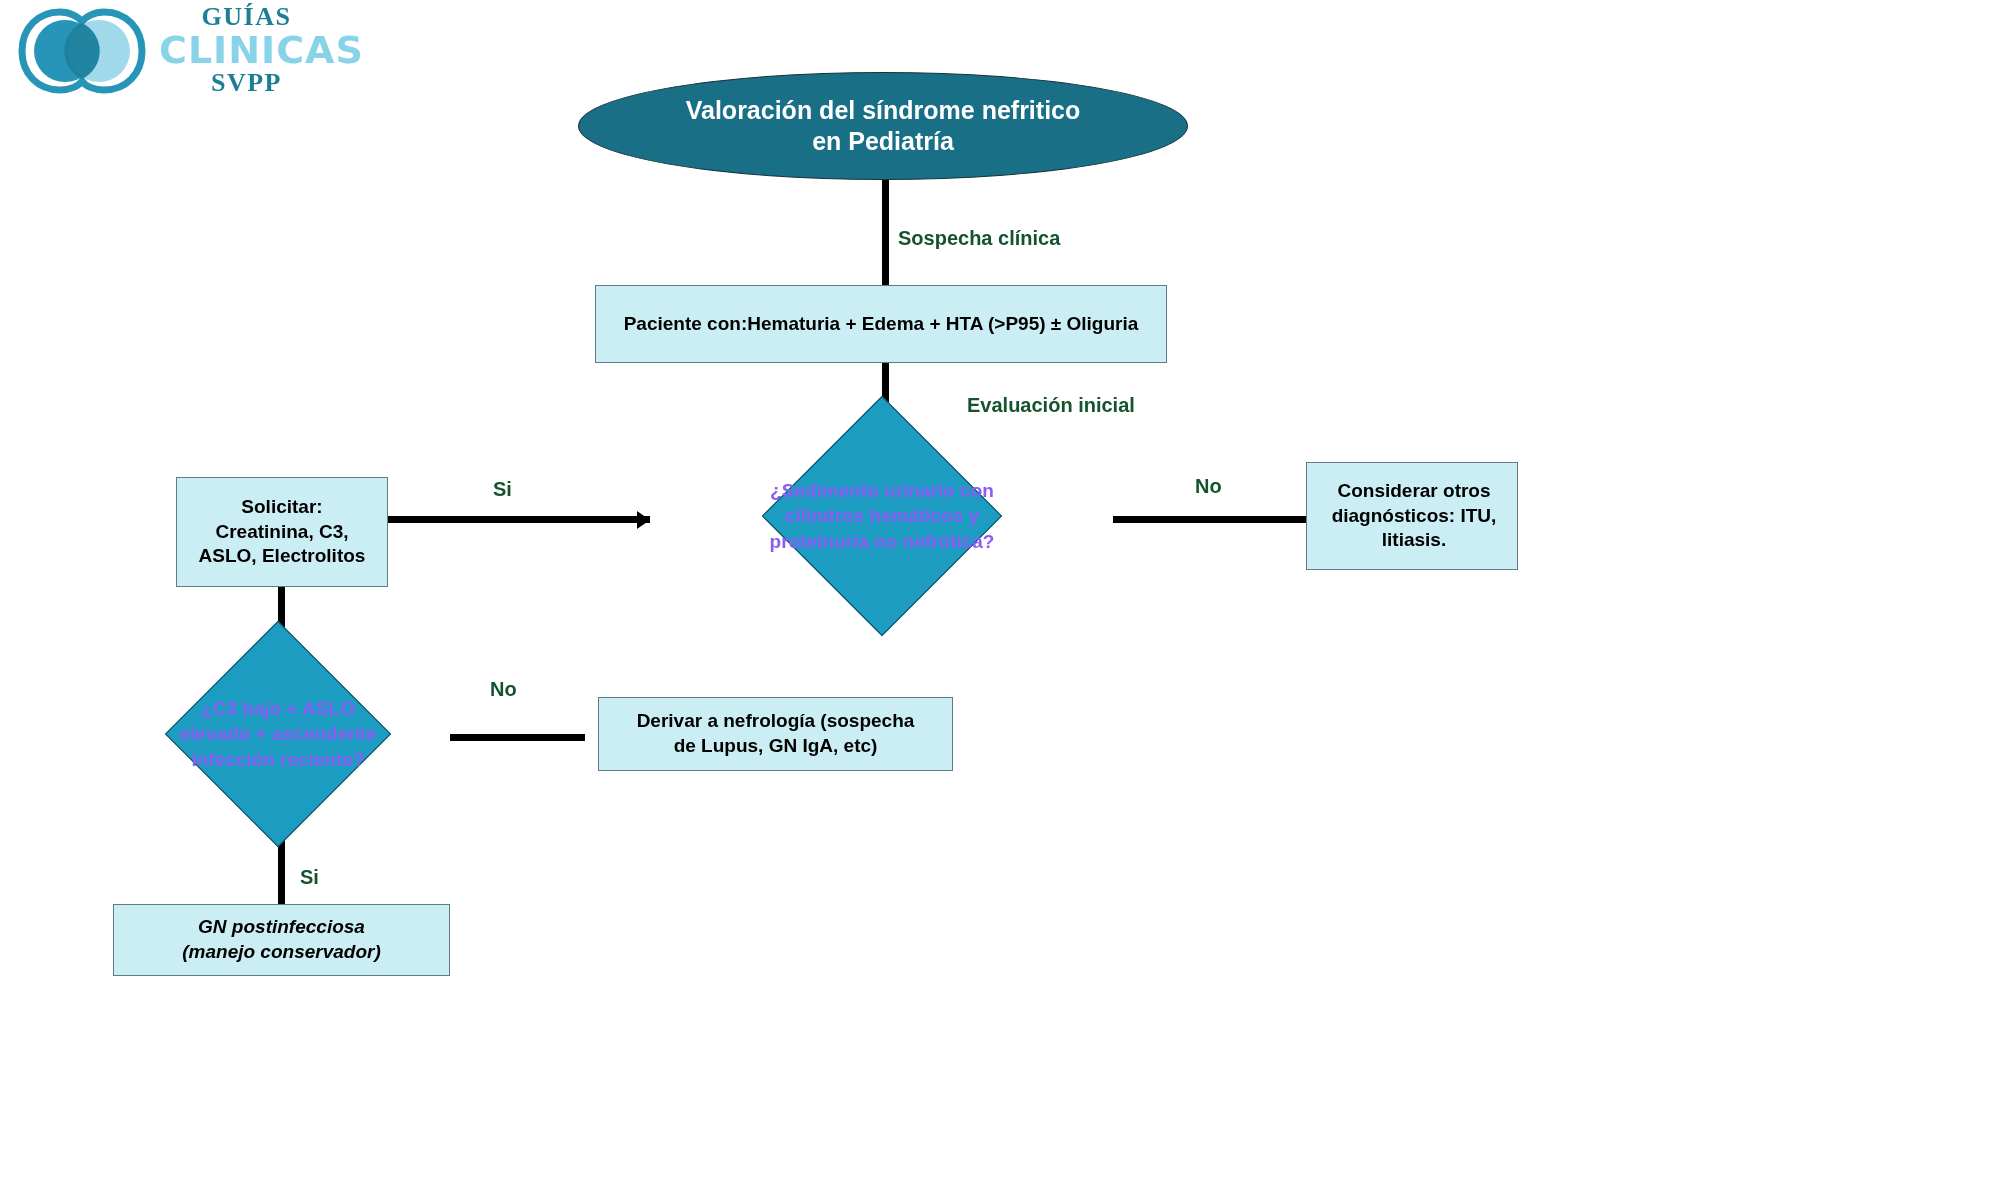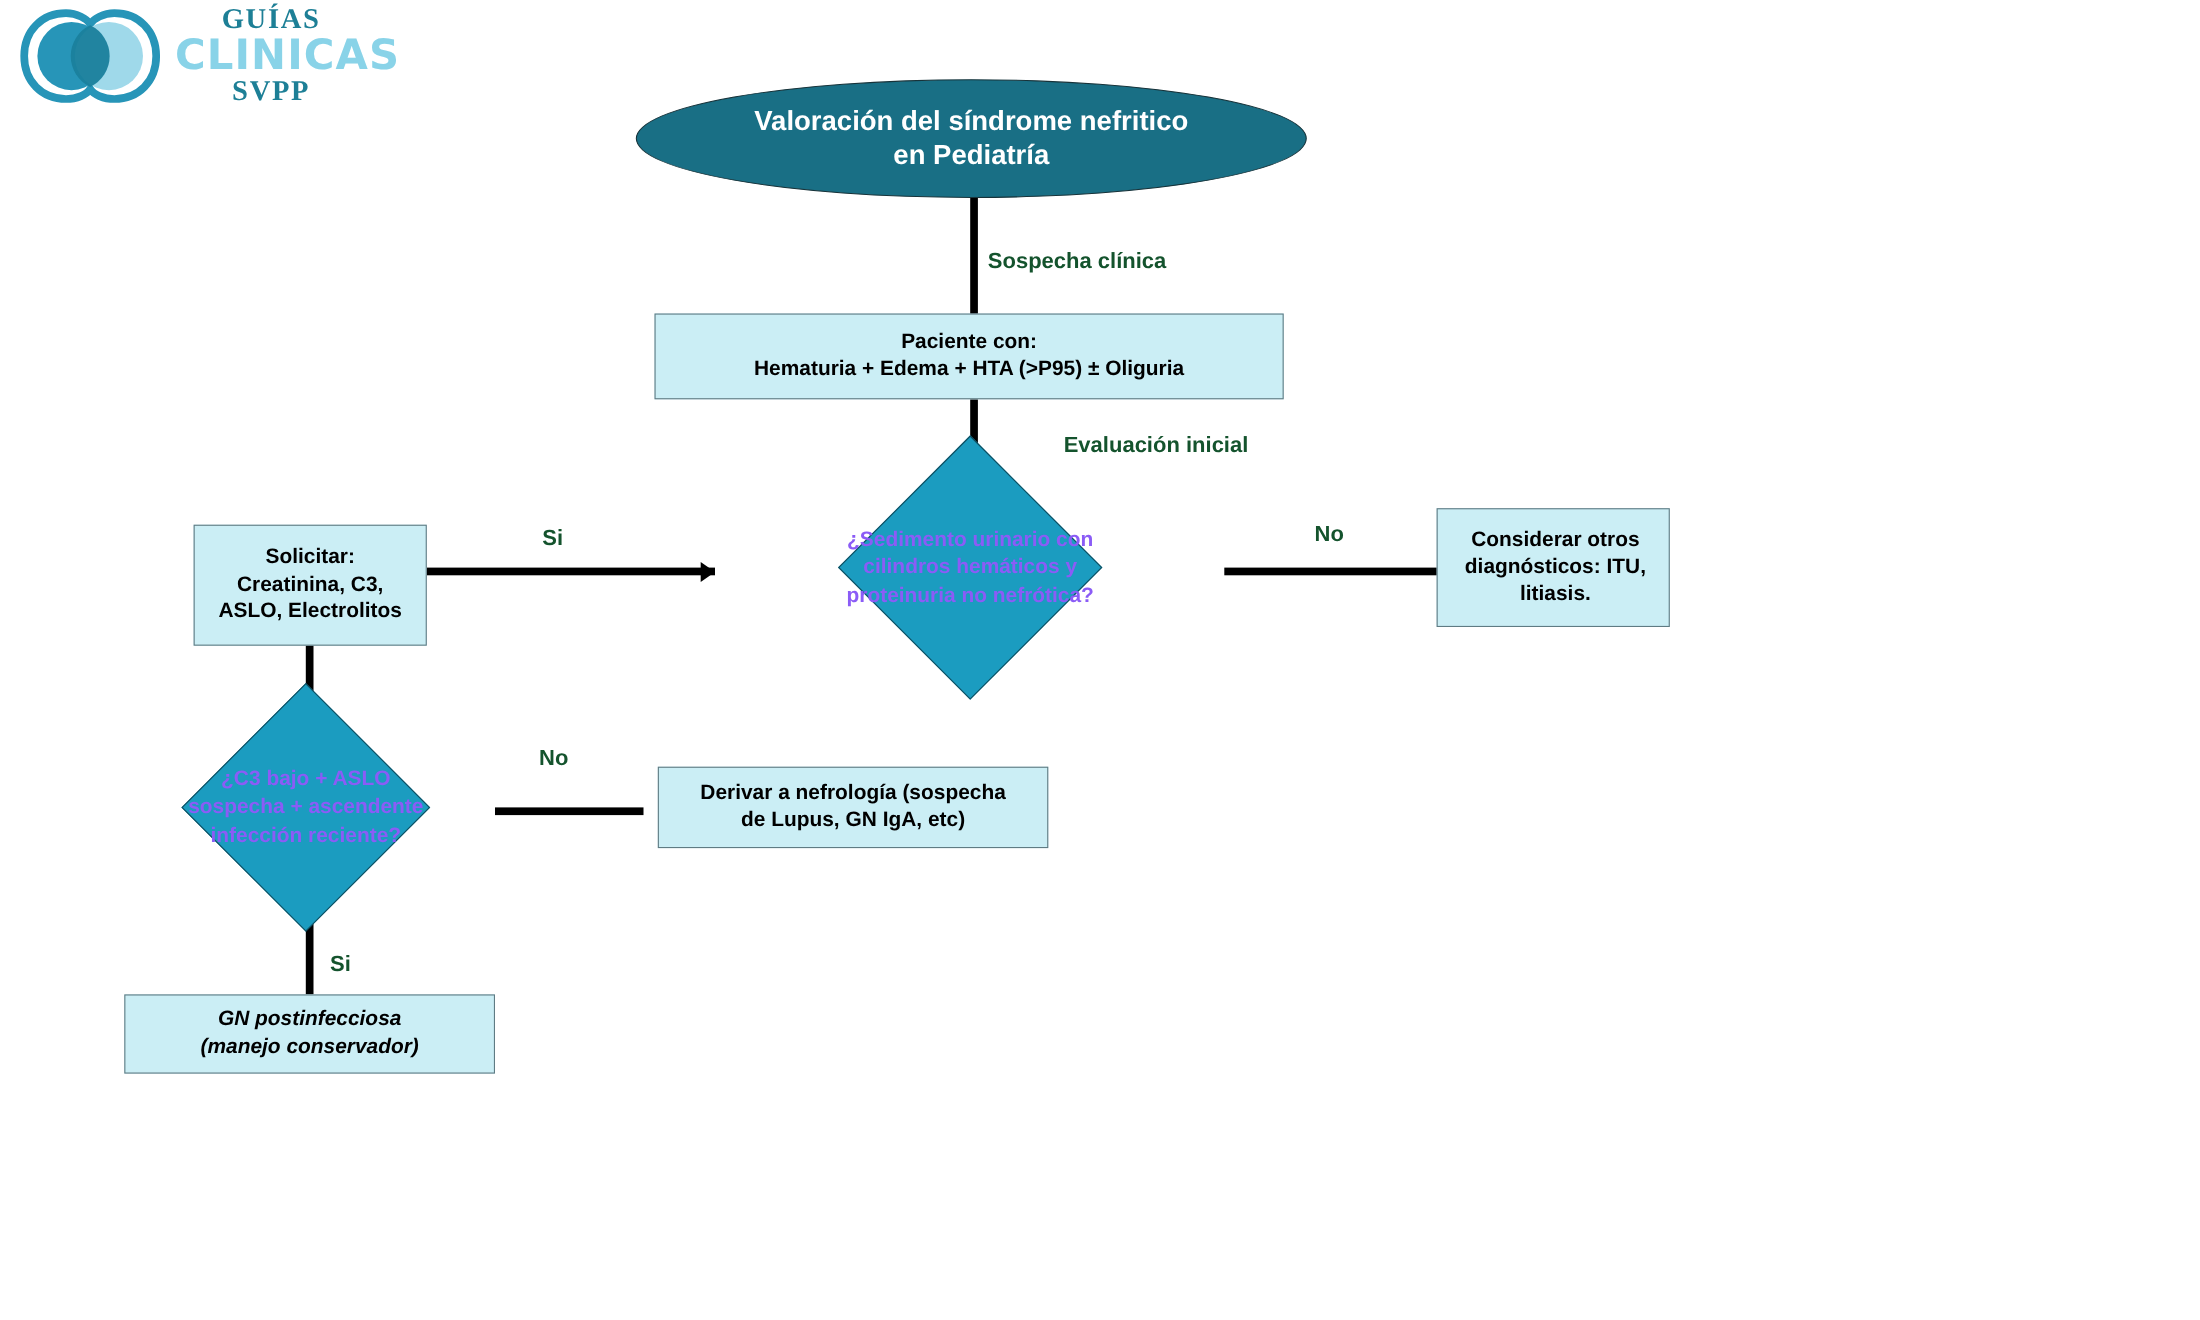--- a/index.html
+++ b/index.html
@@ -175,21 +175,21 @@
 
   <div class="conn conn-h" style="left:450px; top:734px; width:135px;"></div>
 
   <div class="conn conn-v" style="left:278px; top:834px; height:70px;"></div>
 
   <div class="node ellipse-node" style="left:578px; top:72px; width:610px; height:108px; flex-direction:column;">
     <div>Valoración del síndrome nefritico</div>
     <div>en Pediatría</div>
   </div>
 
-  <div class="node process-node" style="left:595px; top:285px; width:572px; height:78px; flex-direction:column;">
+  <div class="node process-node" style="left:595px; top:285px; width:572px; height:78px; flex-direction:row;">
     <div>Paciente con:</div>
     <div>Hematuria + Edema + HTA (&gt;P95) ± Oliguria</div>
   </div>
 
   <div class="node decision-node" style="left:650px; top:397px; width:464px; height:238px;">
     <div class="diamond-bg" style="width:168px; height:168px; left:148px; top:35px; inset:auto;"></div>
     <div class="diamond-label">
       <div>¿Sedimento urinario con</div>
       <div>cilindros hemáticos y</div>
       <div>proteinuria no nefrótica?</div>
@@ -205,21 +205,21 @@
   <div class="node process-node" style="left:1306px; top:462px; width:212px; height:108px; flex-direction:column;padding-left:12px;">
     <div>Considerar otros</div>
     <div>diagnósticos: ITU,</div>
     <div>litiasis.</div>
   </div>
 
   <div class="node decision-node" style="left:92px; top:620px; width:372px; height:228px;align-items:center;">
     <div class="diamond-bg" style="width:158px; height:158px; left:107px; top:35px; inset:auto;"></div>
     <div class="diamond-label">
       <div>¿C3 bajo + ASLO</div>
-      <div>sospecha + ascendente</div>
+      <div>elevado + ascendente</div>
       <div>infección reciente?</div>
     </div>
   </div>
 
   <div class="node process-node" style="left:598px; top:697px; width:355px; height:74px; flex-direction:column;text-align:center;">
     <div>Derivar a nefrología (sospecha</div>
     <div>de Lupus, GN IgA, etc)</div>
   </div>
 
   <div class="node process-node" style="left:113px; top:904px; width:337px; height:72px; flex-direction:column;font-style:italic;">

